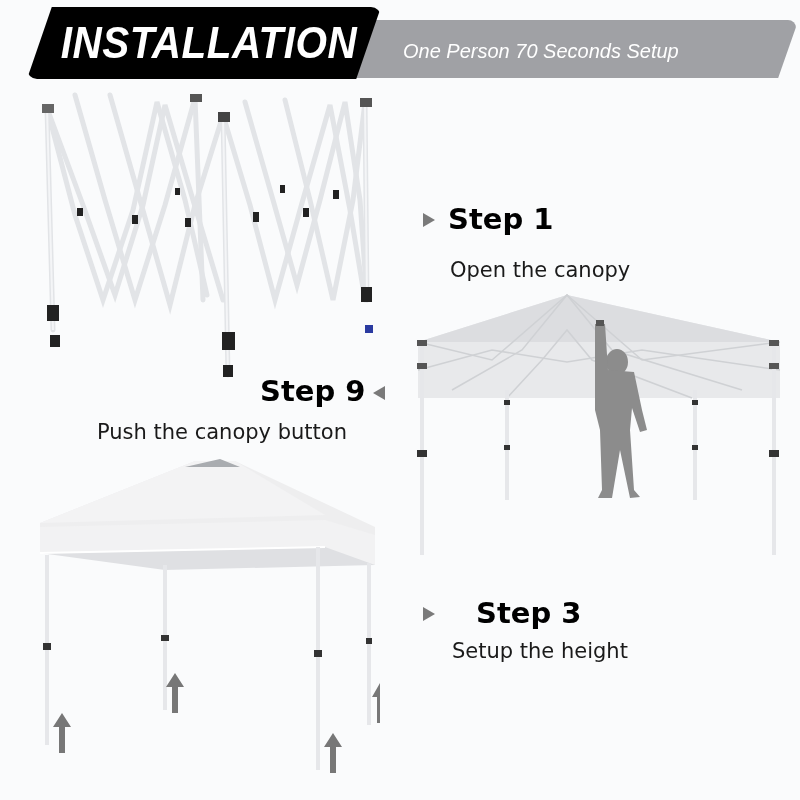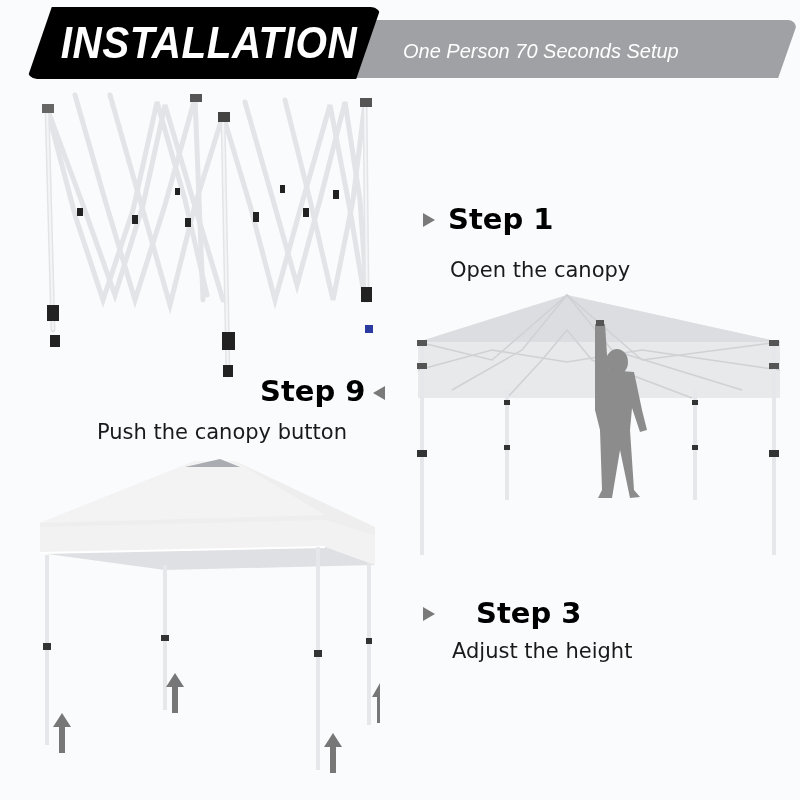--- a/index.html
+++ b/index.html
@@ -178,13 +178,13 @@
     <polygon points="140,218 131,232 137,232 137,258 143,258 143,232 149,232"></polygon>
     <polygon points="298,278 289,292 295,292 295,318 301,318 301,292 307,292"></polygon>
     <polygon points="345,228 337,242 342,242 342,268 348,268 348,242 352,242"></polygon>
   </g>
 </svg>
 
 <svg class="step-arrow" style="left:423px; top:607px;" viewBox="0 0 12 14">
     <polygon points="0,0 12,7 0,14" fill="#7a7a7a"></polygon>
   </svg>
 <div class="step-title" style="left:448px; top:595px;margin-left:28px;">Step 3</div>
-<div class="step-desc" style="left:452px; top:637px;">Adjust the height</div>
+<div class="step-desc" style="left:452px; top:637px;">Setup the height</div>
 
 </body></html>

